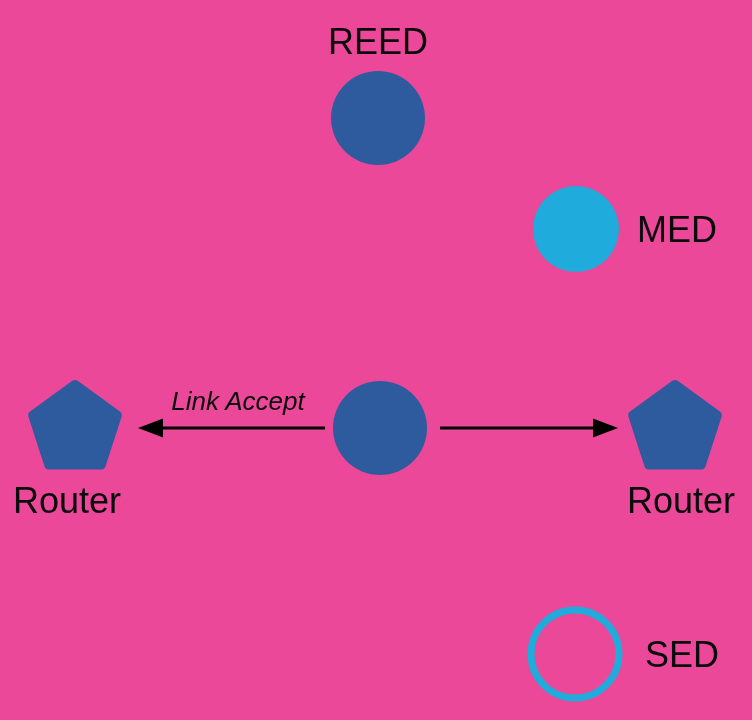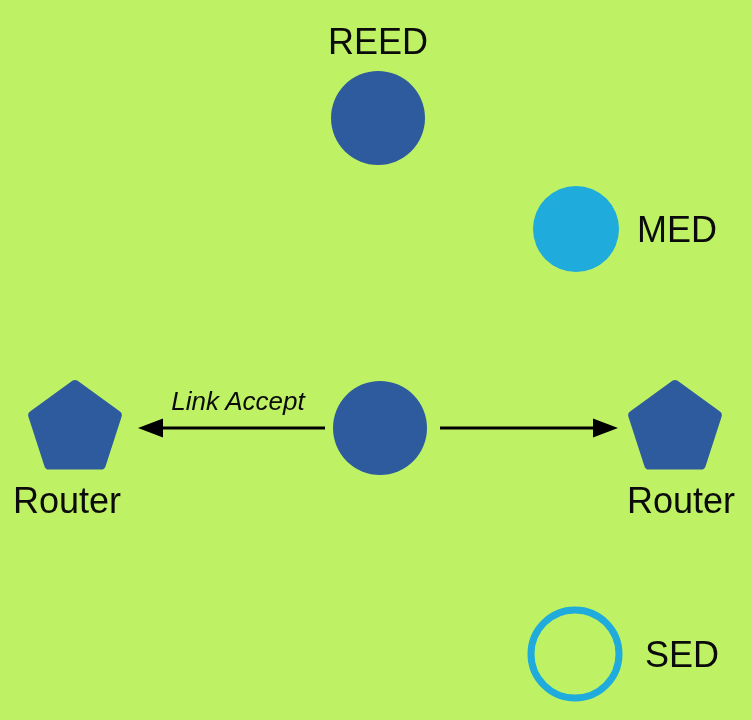--- a/index.html
+++ b/index.html
@@ -5,21 +5,21 @@
   html, body {
     margin: 0;
     padding: 0;
     background: #ffffff;
     font-family: "Liberation Sans", sans-serif;
   }
   .canvas {
     position: relative;
     width: 752px;
     height: 720px;
-    background: #bef264;
+    background: #ec4899;
     overflow: hidden;
   }
   svg { display: block; }
   .node-label {
     font-size: 36px;
     fill: #0b0b0b;
     font-family: "Liberation Sans", sans-serif;
   }
   .edge-label {
     font-size: 26px;

